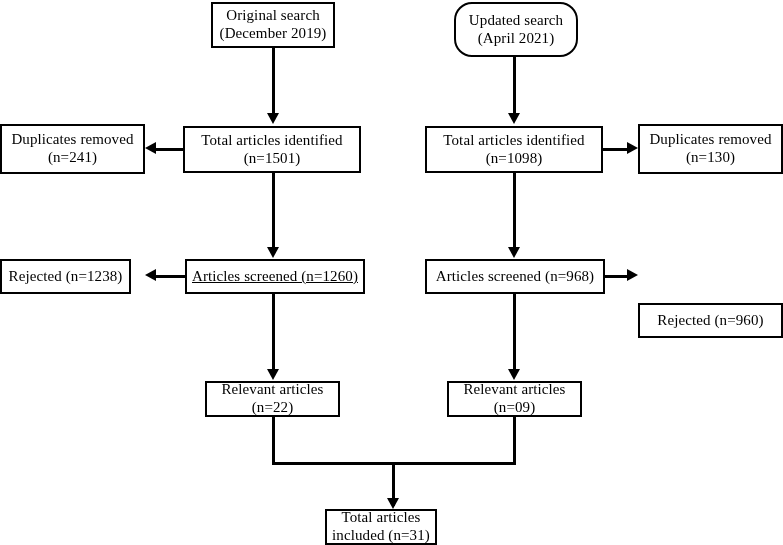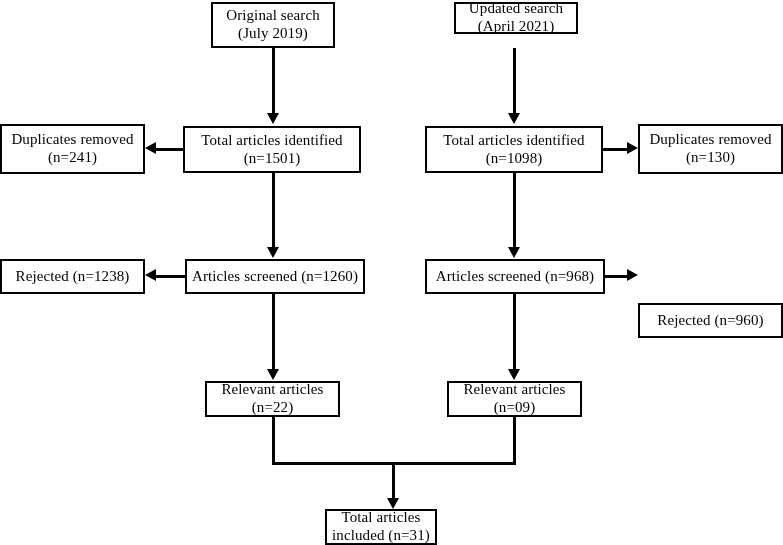--- a/index.html
+++ b/index.html
@@ -68,24 +68,24 @@
     z-index: 2;
   }
 </style>
 </head>
 <body>
 
 <div id="canvas">
 
   <div class="node" style="left:211px; top:2px; width:124px; height:46px;">
     <span class="txt">Original search
-(July 2019)</span>
+(December 2019)</span>
   </div>
 
-  <div class="node" style="left:454px; top:2px; width:124px; height:32px;">
+  <div class="node" style="left:454px; top:2px; width:124px; height:55px;border-radius:18px;">
     <span class="txt">Updated search
 (April 2021)</span>
   </div>
 
   <div class="vline" style="left:271.5px; top:48px; height:67px;"></div>
   <div class="arrow-down" style="left:266.5px; top:113px;"></div>
 
   <div class="vline" style="left:512.5px; top:48px; height:67px;"></div>
   <div class="arrow-down" style="left:507.5px; top:113px;"></div>
 
@@ -114,25 +114,25 @@
 
   <div class="hline" style="left:603px; top:148px; width:24px;"></div>
   <div class="arrow-right" style="left:627px; top:142px;"></div>
 
   <div class="vline" style="left:271.5px; top:173px; height:75px;"></div>
   <div class="arrow-down" style="left:266.5px; top:247px;"></div>
 
   <div class="vline" style="left:512.5px; top:173px; height:75px;"></div>
   <div class="arrow-down" style="left:507.5px; top:247px;"></div>
 
-  <div class="node" style="left:0px; top:259px; width:145px; height:35px;">
+  <div class="node" style="left:0px; top:259px; width:131px; height:35px;">
     <span class="txt">Rejected (n=1238)</span>
   </div>
 
-  <div class="node" style="left:185px; top:259px; width:180px; height:35px;">
+  <div class="node" style="left:185px; top:259px; width:180px; height:35px;text-decoration:underline;">
     <span class="txt">Articles screened (n=1260)</span>
   </div>
 
   <div class="node" style="left:425px; top:259px; width:180px; height:35px;">
     <span class="txt">Articles screened (n=968)</span>
   </div>
 
   <div class="node" style="left:638px; top:259px; width:145px; height:35px;margin-top:44px;">
     <span class="txt">Rejected (n=960)</span>
   </div>

